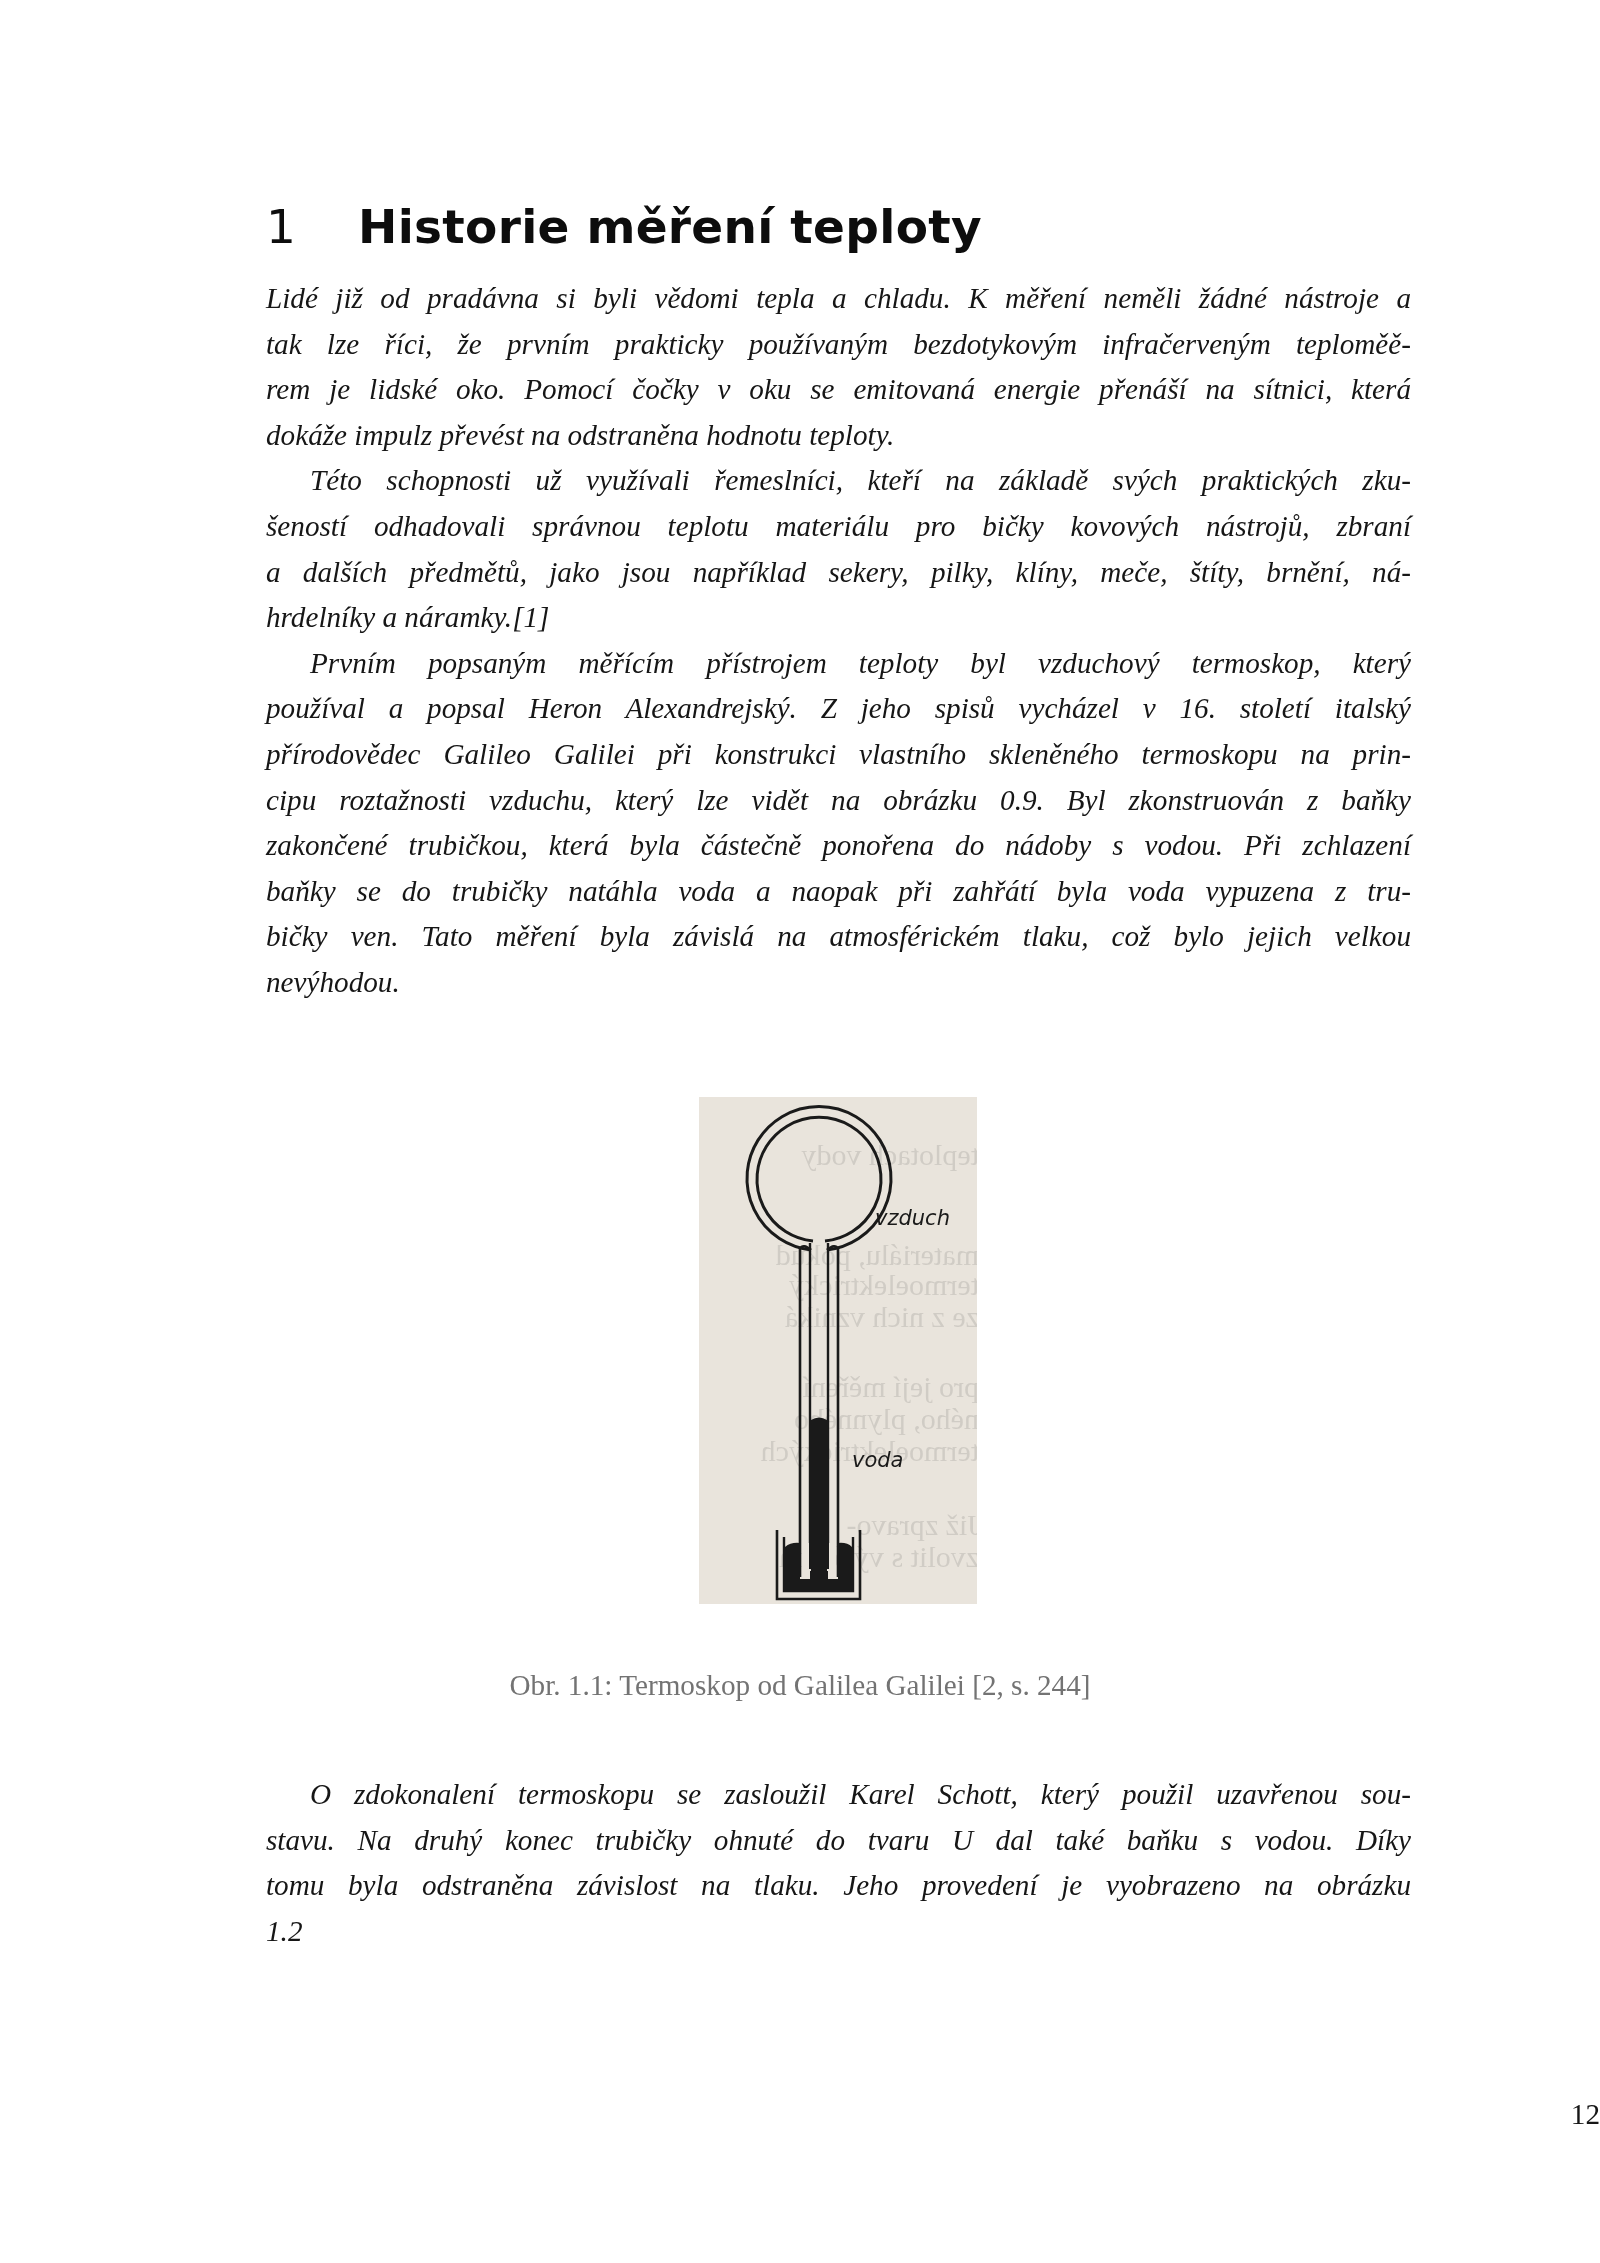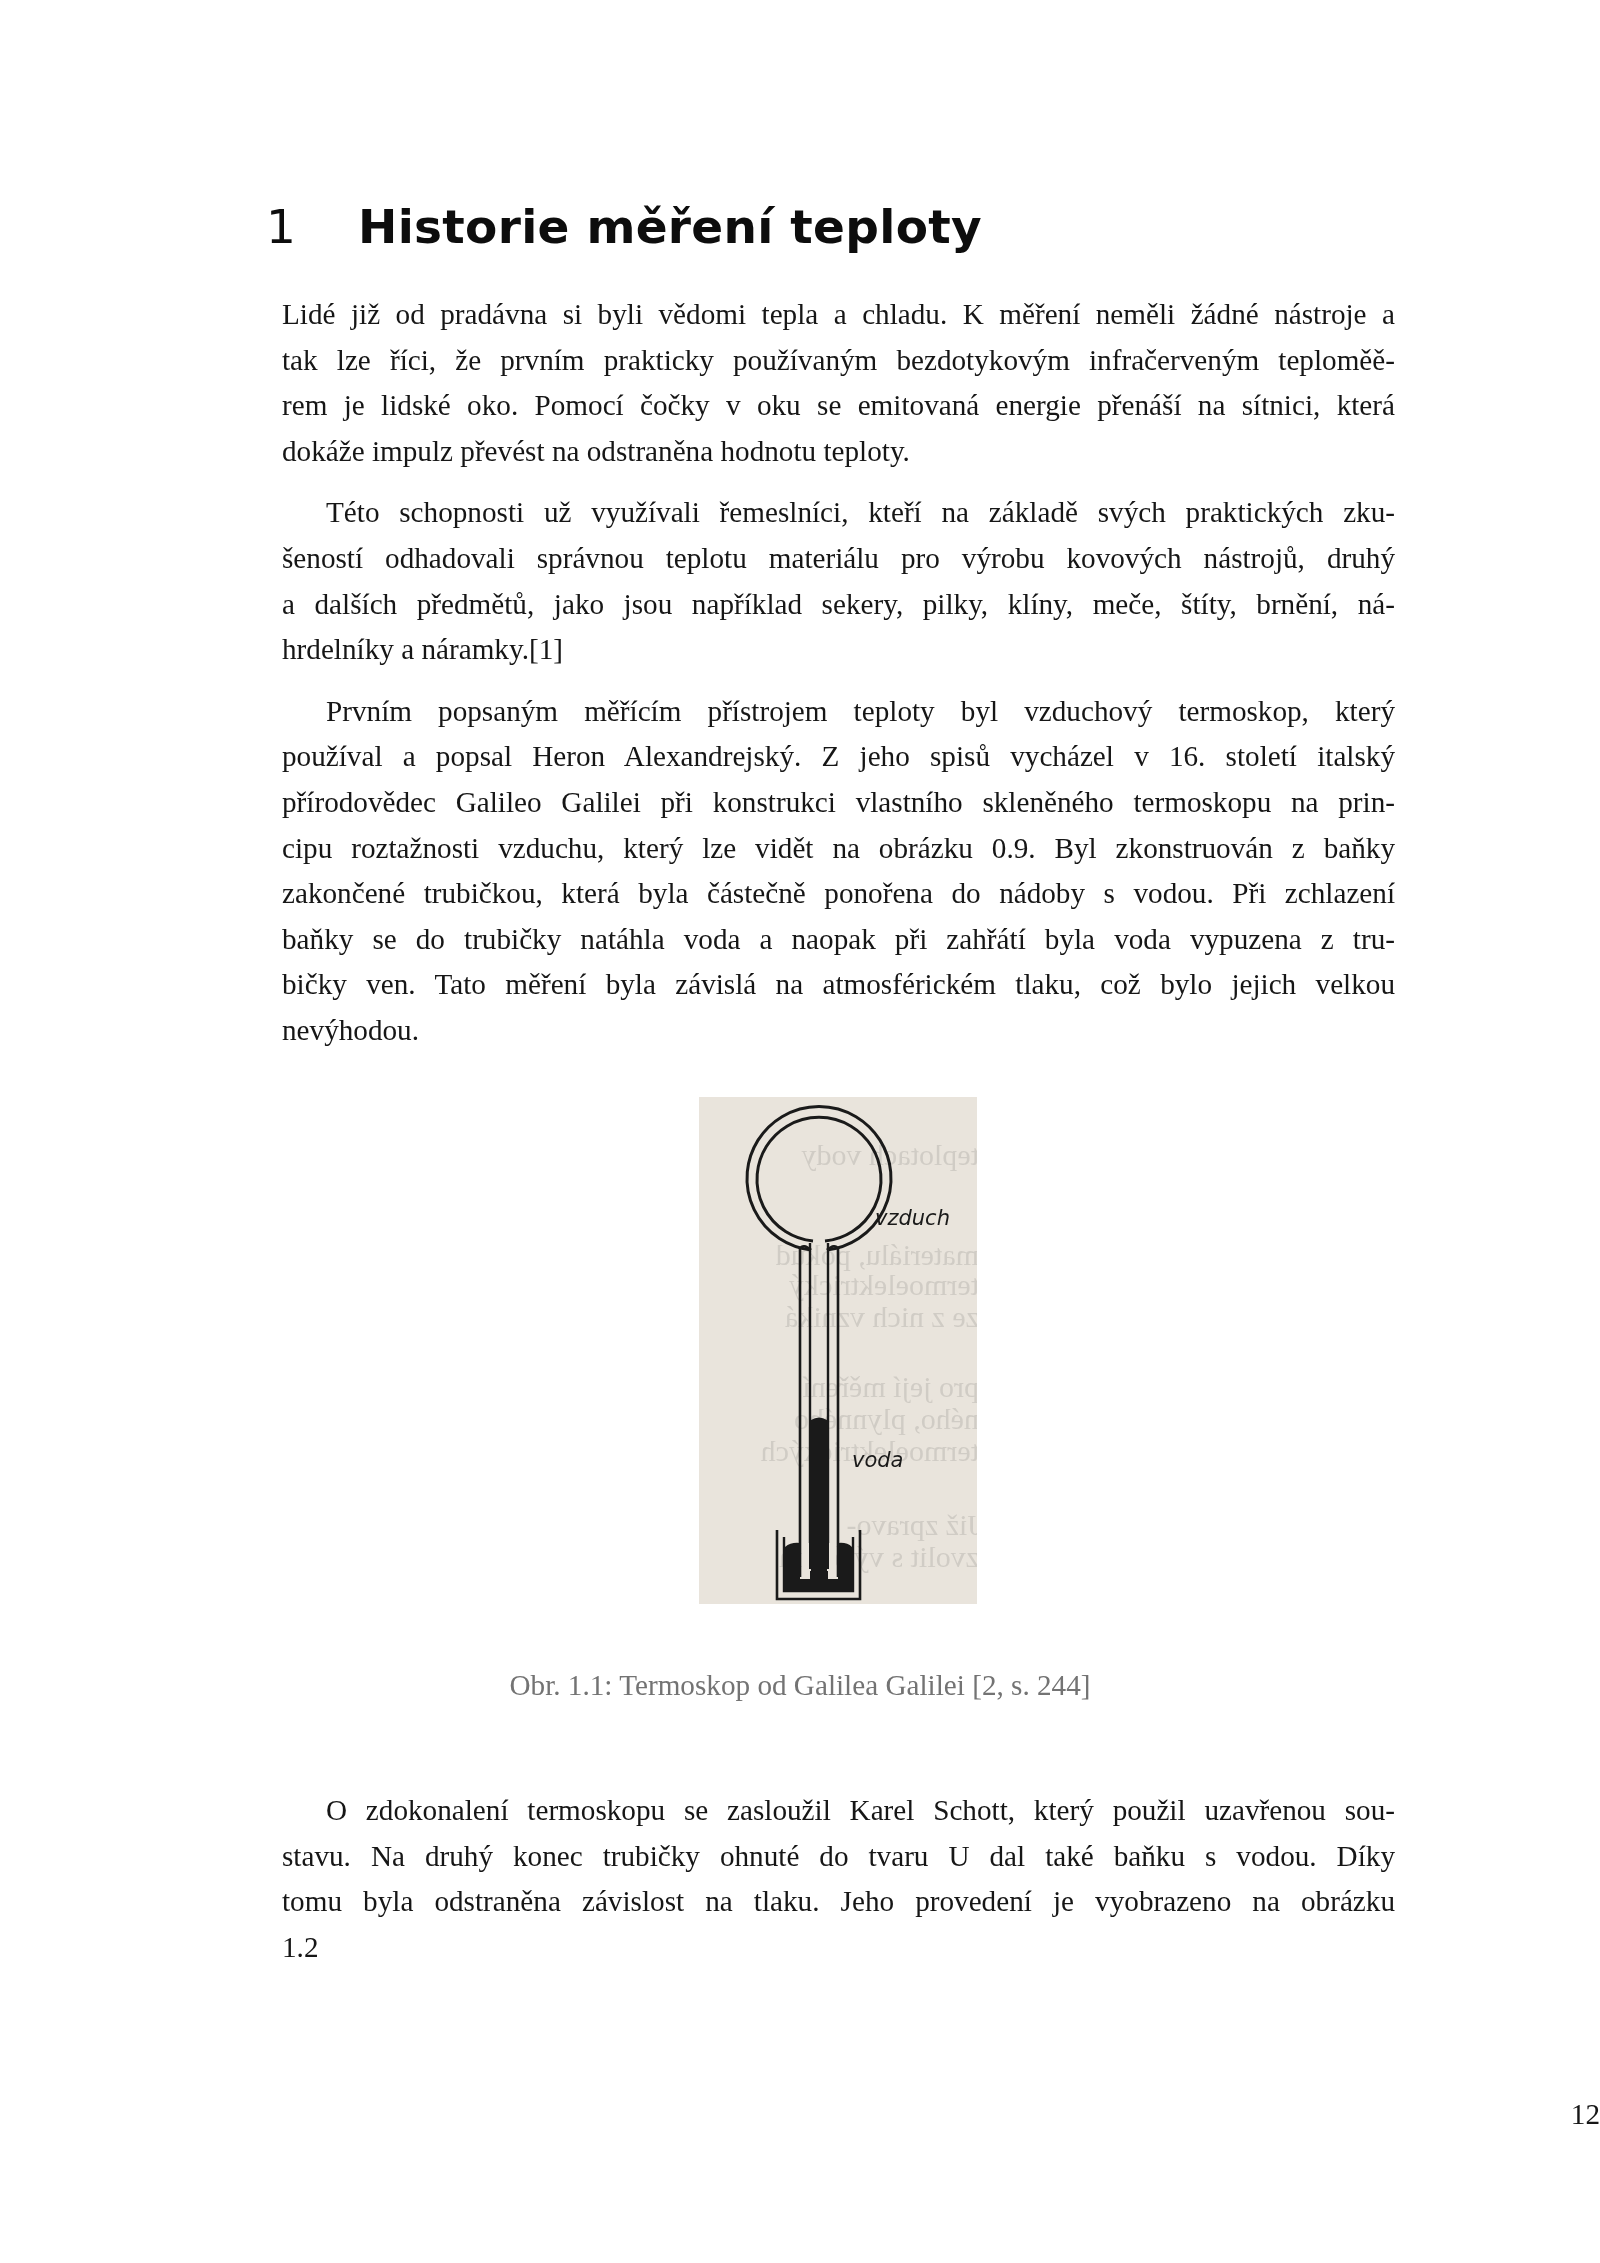--- a/index.html
+++ b/index.html
@@ -43,22 +43,23 @@
       left: 266px;
       width: 1145px;
       font-family: "Liberation Serif", serif;
       font-size: 29.2px;
       line-height: 45.6px;
       text-align: justify;
       color: #161616;
       hyphens: manual;
     }
     .para {
-      margin: 16px;
+      margin: 0;
       text-indent: 0;
+      font-style: italic;
     }
     .para .ln {
       display: block;
       text-align: justify;
       text-align-last: justify;
       white-space: nowrap;
     }
     .para .ln.last {
       text-align-last: left;
     }
@@ -112,21 +113,21 @@
 
   <div class="body-text" id="block1">
     <p class="para">
       <span class="ln">Lidé již od pradávna si byli vědomi tepla a chladu. K měření neměli žádné nástroje a</span>
       <span class="ln">tak lze říci, že prvním prakticky používaným bezdotykovým infračerveným teploměě-</span>
       <span class="ln">rem je lidské oko. Pomocí čočky v oku se emitovaná energie přenáší na sítnici, která</span>
       <span class="ln last">dokáže impulz převést na odstraněna hodnotu teploty.</span>
     </p>
     <p class="para">
       <span class="ln indent">Této schopnosti už využívali řemeslníci, kteří na základě svých praktických zku-</span>
-      <span class="ln">šeností odhadovali správnou teplotu materiálu pro výrobu kovových nástrojů, druhý</span>
+      <span class="ln">šeností odhadovali správnou teplotu materiálu pro bičky kovových nástrojů, zbraní</span>
       <span class="ln">a dalších předmětů, jako jsou například sekery, pilky, klíny, meče, štíty, brnění, ná-</span>
       <span class="ln last">hrdelníky a náramky.[1]</span>
     </p>
     <p class="para">
       <span class="ln indent">Prvním popsaným měřícím přístrojem teploty byl vzduchový termoskop, který</span>
       <span class="ln">používal a popsal Heron Alexandrejský. Z jeho spisů vycházel v 16. století italský</span>
       <span class="ln">přírodovědec Galileo Galilei při konstrukci vlastního skleněného termoskopu na prin-</span>
       <span class="ln">cipu roztažnosti vzduchu, který lze vidět na obrázku 0.9. Byl zkonstruován z baňky</span>
       <span class="ln">zakončené trubičkou, která byla částečně ponořena do nádoby s vodou. Při zchlazení</span>
       <span class="ln">baňky se do trubičky natáhla voda a naopak při zahřátí byla voda vypuzena z tru-</span>

